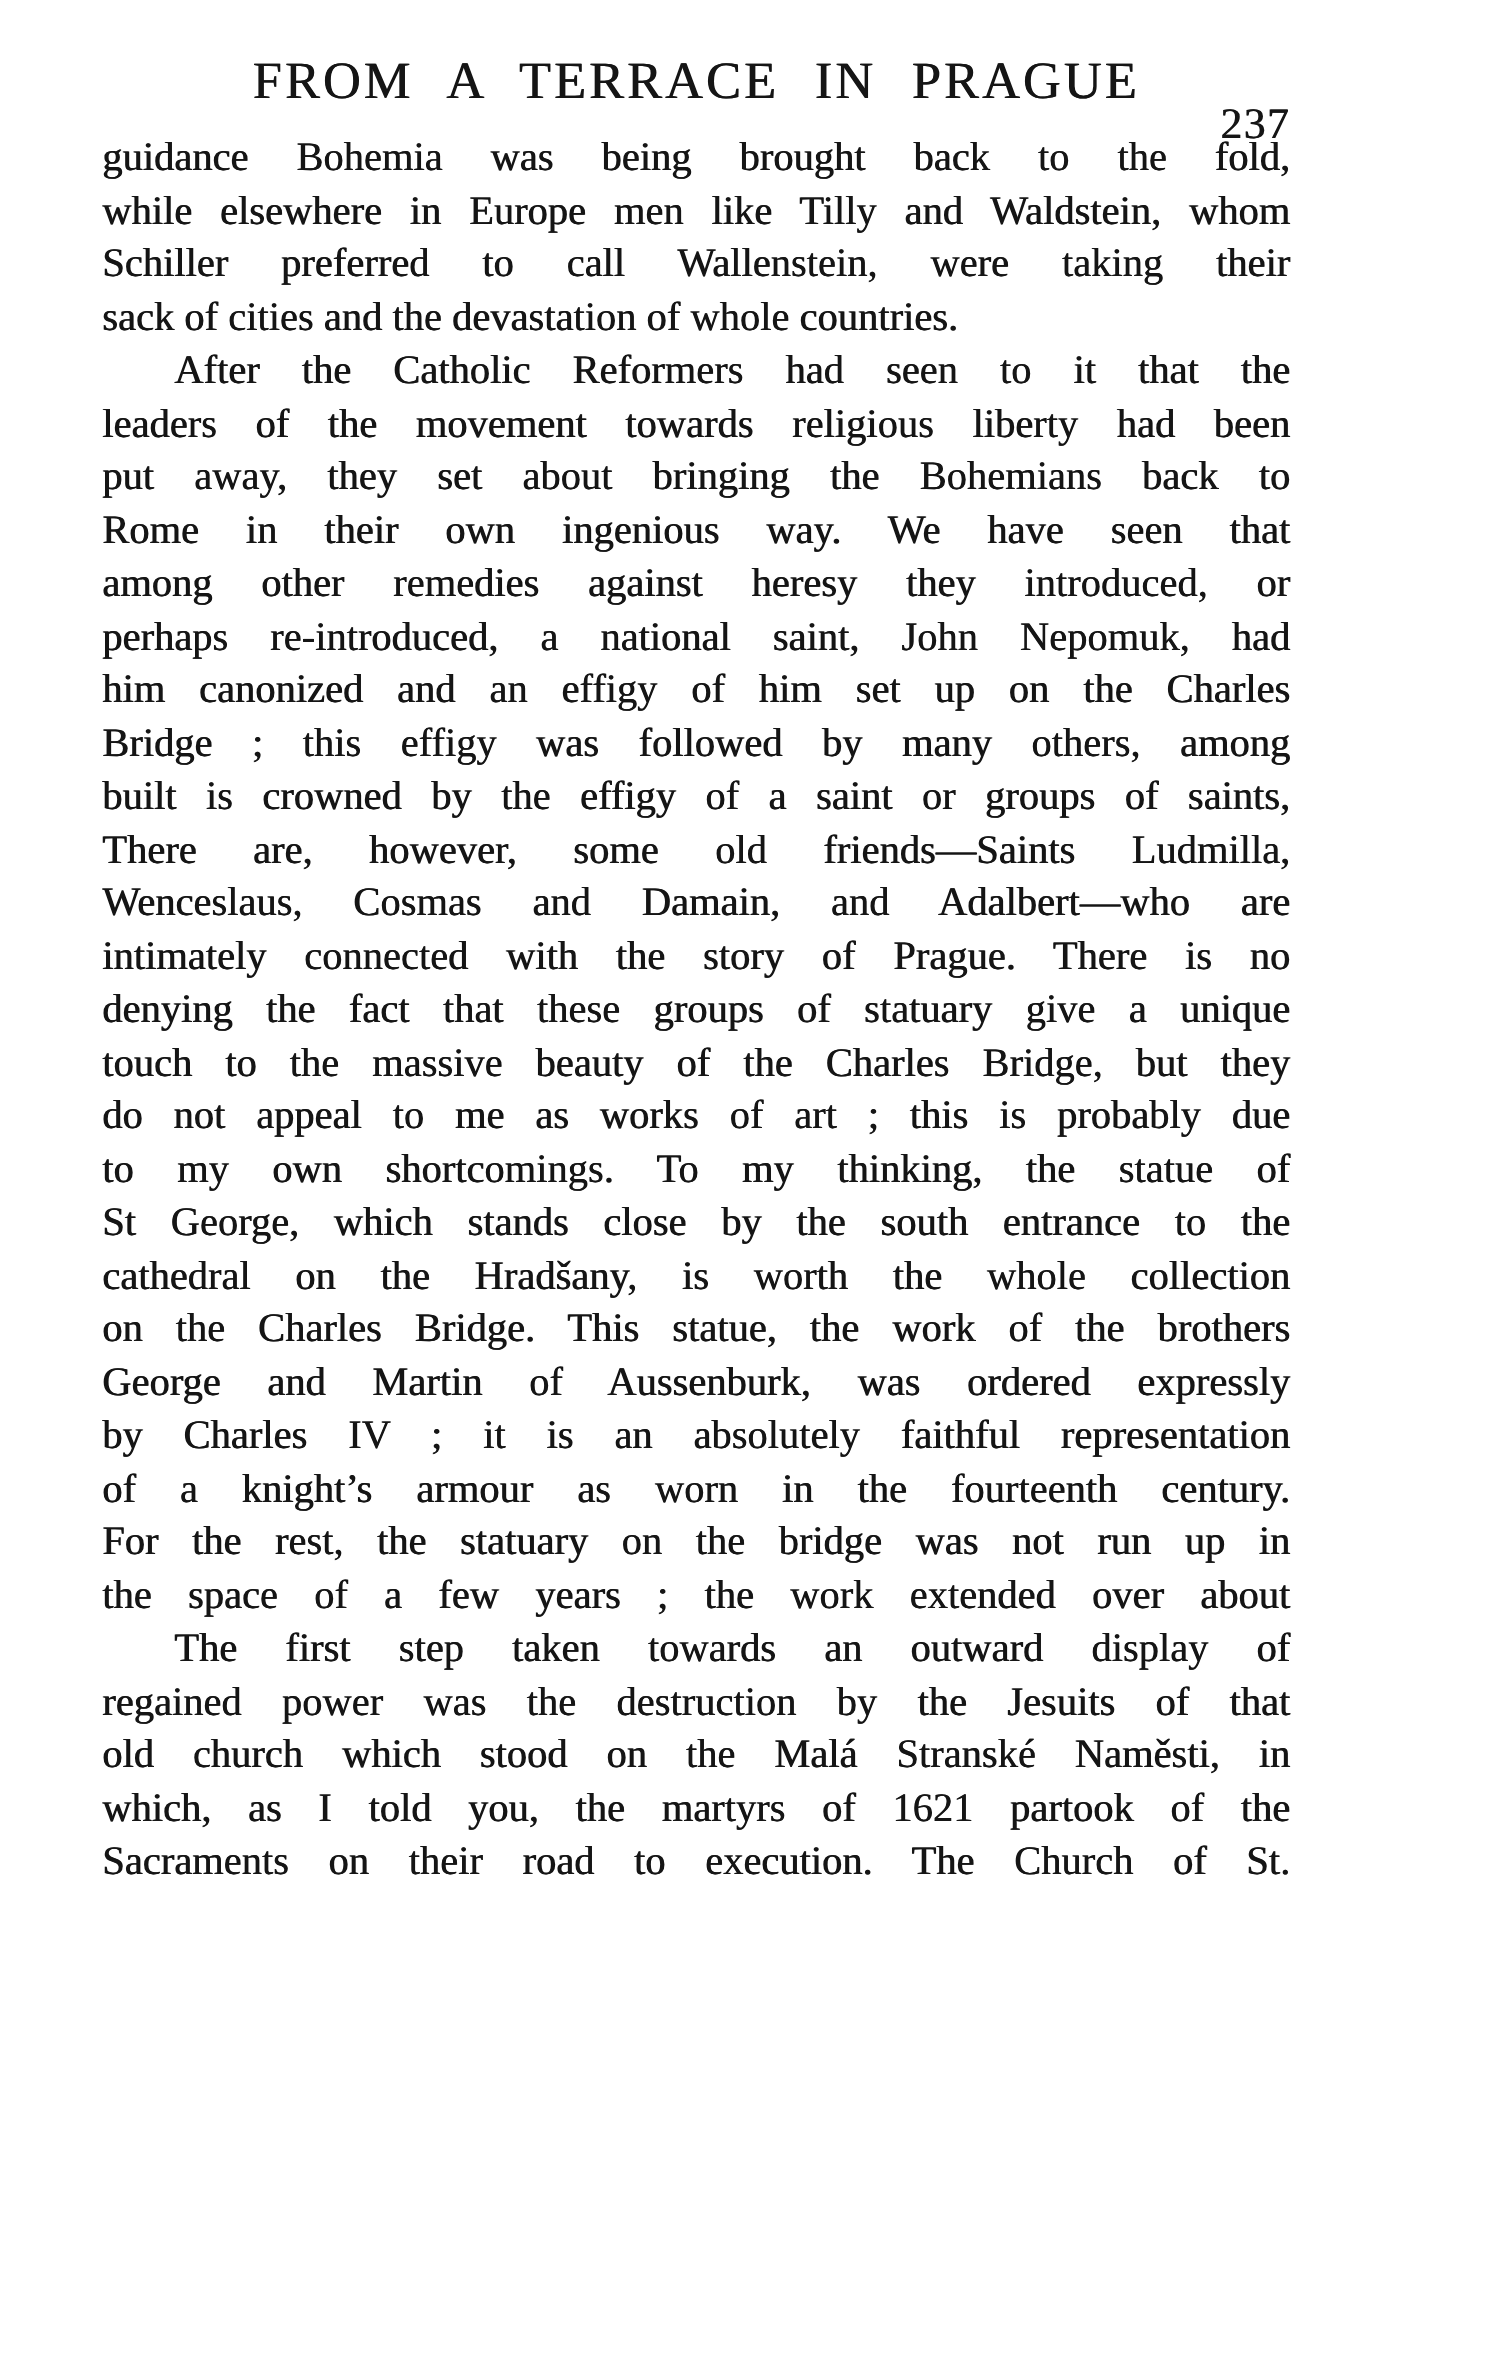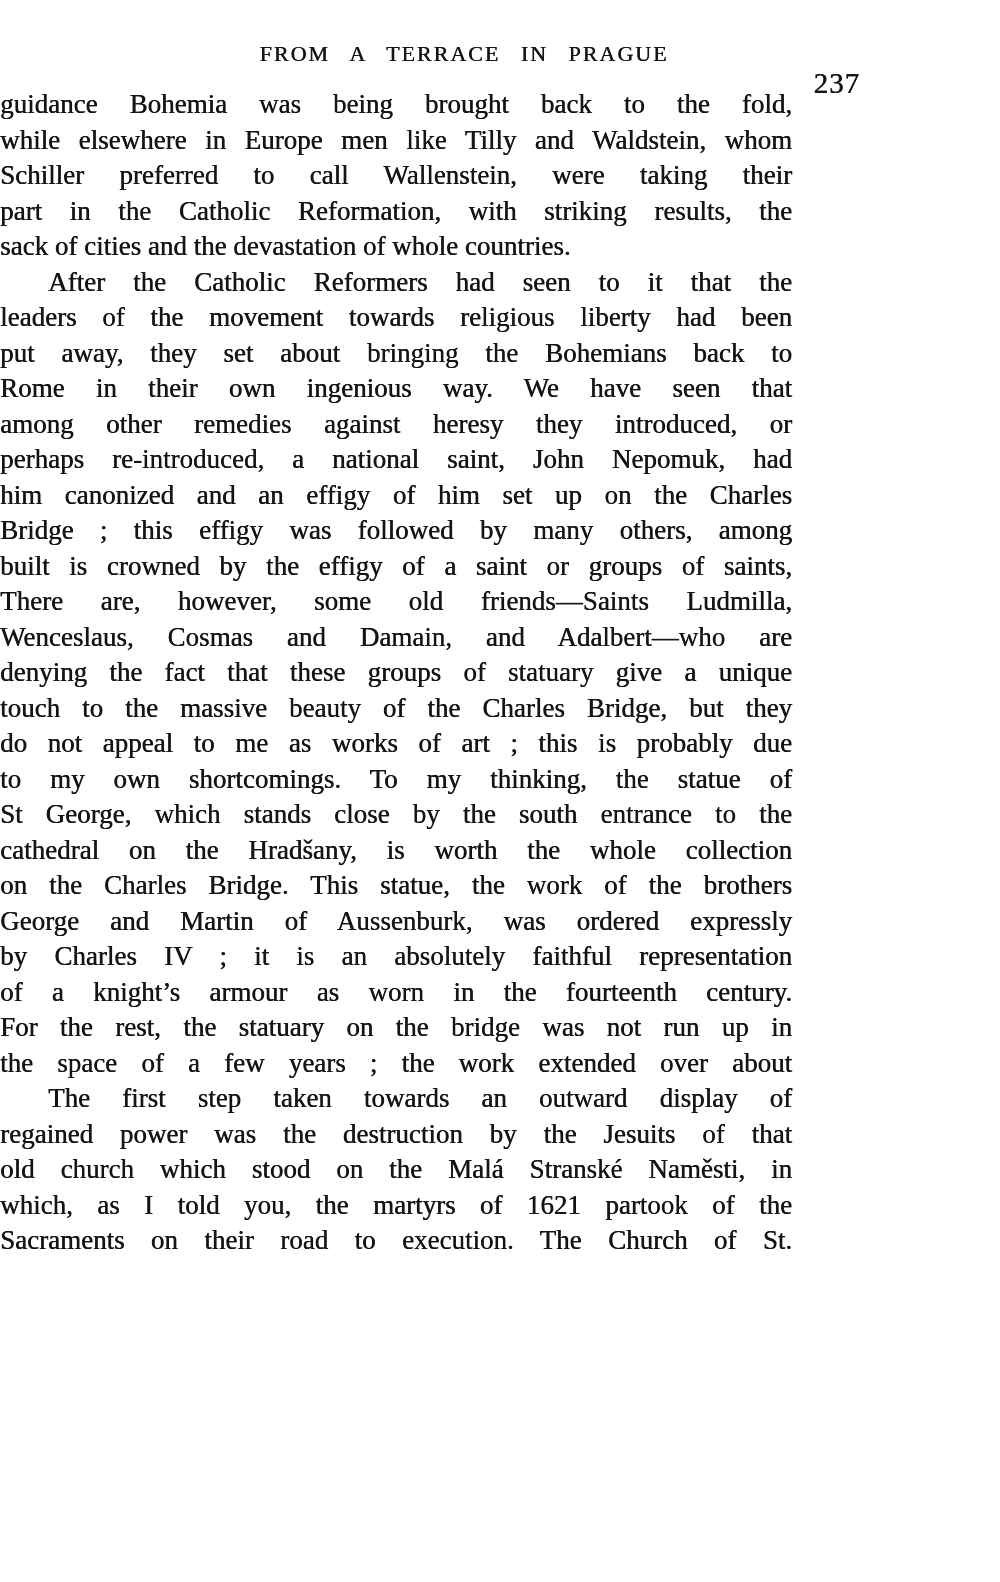--- a/index.html
+++ b/index.html
@@ -16,37 +16,38 @@
     text-shadow: 0.45px 0 0 currentColor; 
   }
   .header {
     position: relative;
     width: 792px;
     margin-left: 68px;
     height: 32px;
   }
   .running-head {
     text-align: center;
-    font-size: 22px;
+    font-size: 35px;
     line-height: 32px;
     letter-spacing: 2px;
     word-spacing: 13px;
     white-space: nowrap;
   }
   .page-number {
     position: absolute;
     right: 0;
     top: 0;
     font-size: 29px;
     line-height: 32px;
     letter-spacing: 1px;
     margin-top: 29px;
   }
   .body-text {
     width: 792px;
+    margin-left: 68px;
     margin-top: 17px;
     font-size: 27px;
   }
   .line {
     height: 35.5px;
     line-height: 35.5px;
     text-align: justify;
     text-align-last: justify;
     white-space: normal;
   }
@@ -58,33 +59,33 @@
 
 <div class="page">
   <div class="header">
     <div class="running-head">FROM A TERRACE IN PRAGUE</div>
     <div class="page-number">237</div>
   </div>
   <div class="body-text">
       <div class="line">guidance Bohemia was being brought back to the fold,</div>
       <div class="line">while elsewhere in Europe men like Tilly and Waldstein, whom</div>
       <div class="line">Schiller preferred to call Wallenstein, were taking their</div>
-      <div class="line">part in the Catholic Reformation, with striking results, the</div>
       <div class="line flush">sack of cities and the devastation of whole countries.</div>
       <div class="line indent">After the Catholic Reformers had seen to it that the</div>
       <div class="line">leaders of the movement towards religious liberty had been</div>
       <div class="line">put away, they set about bringing the Bohemians back to</div>
       <div class="line">Rome in their own ingenious way. We have seen that</div>
       <div class="line">among other remedies against heresy they introduced, or</div>
       <div class="line">perhaps re-introduced, a national saint, John Nepomuk, had</div>
       <div class="line">him canonized and an effigy of him set up on the Charles</div>
       <div class="line">Bridge ; this effigy was followed by many others, among</div>
       <div class="line">built is crowned by the effigy of a saint or groups of saints,</div>
       <div class="line">There are, however, some old friends—Saints Ludmilla,</div>
       <div class="line">Wenceslaus, Cosmas and Damain, and Adalbert—who are</div>
+      <div class="line">intimately connected with the story of Prague. There is no</div>
       <div class="line">denying the fact that these groups of statuary give a unique</div>
       <div class="line">touch to the massive beauty of the Charles Bridge, but they</div>
       <div class="line">do not appeal to me as works of art ; this is probably due</div>
       <div class="line">to my own shortcomings. To my thinking, the statue of</div>
       <div class="line">St George, which stands close by the south entrance to the</div>
       <div class="line">cathedral on the Hradšany, is worth the whole collection</div>
       <div class="line">on the Charles Bridge. This statue, the work of the brothers</div>
       <div class="line">George and Martin of Aussenburk, was ordered expressly</div>
       <div class="line">by Charles IV ; it is an absolutely faithful representation</div>
       <div class="line">of a knight’s armour as worn in the fourteenth century.</div>

